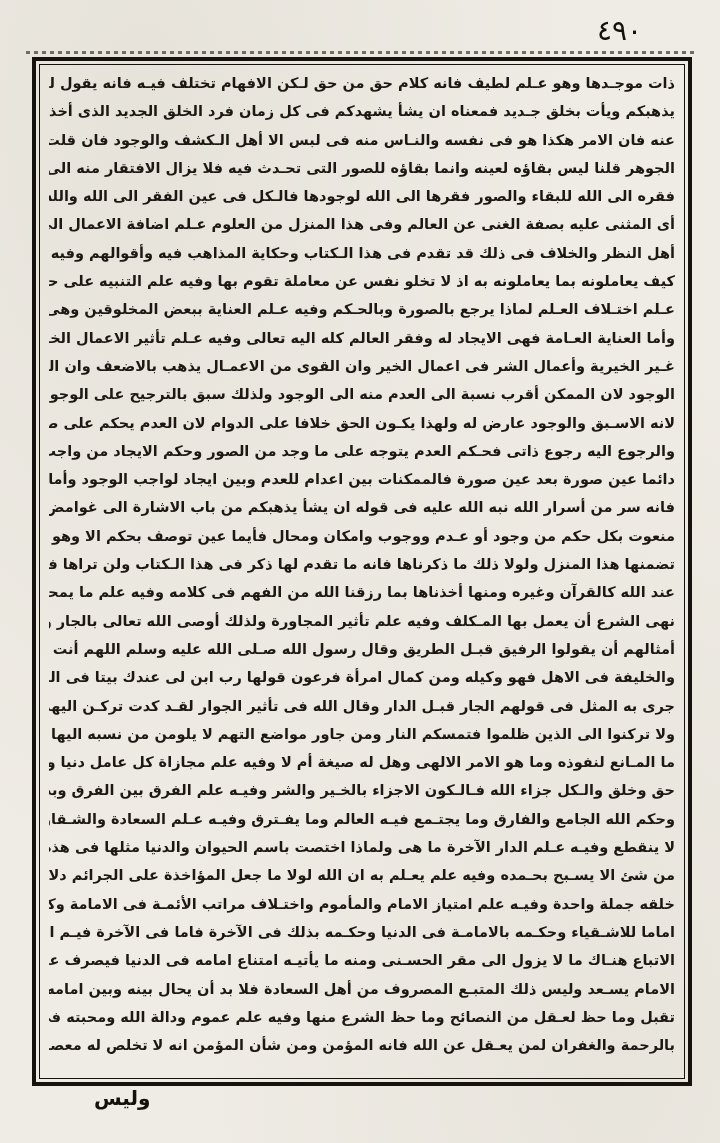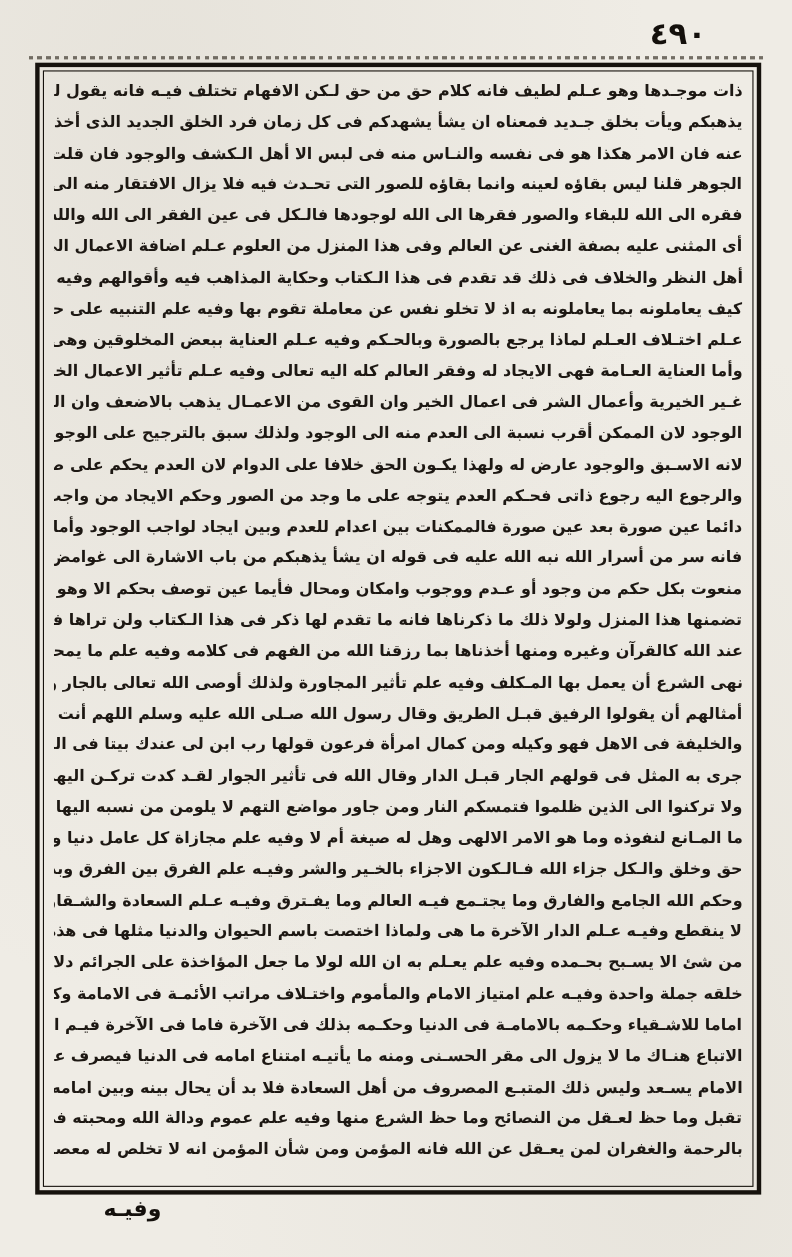--- a/index.html
+++ b/index.html
@@ -7,21 +7,21 @@
     width:720px;height:1143px;position:relative;overflow:hidden;
     background:
       radial-gradient(ellipse at 20% 10%, rgba(190,184,170,.18), transparent 55%),
       radial-gradient(ellipse at 85% 90%, rgba(190,184,170,.15), transparent 50%),
       #efece5;
     font-family:"DejaVu Sans", sans-serif;
     color:#1d1813;
   }
   .page-number{
     position:absolute;top:14px;right:78px;
-    font-size:28px;font-weight:bold;color:#14100c;
+    font-size:28px;font-weight:normal;color:#14100c;
     letter-spacing:1px;direction:rtl;
   }
   .ornament{
     position:absolute;top:51px;left:26px;width:672px;height:3px;
     background:repeating-linear-gradient(90deg,#4a443a 0 4px,transparent 4px 8px);
     opacity:.75;
   }
   .frame-outer{
     position:absolute;left:32px;top:57px;width:652px;height:1021px;
     border:4px solid #16120d;
@@ -88,13 +88,13 @@
         <div class="text-line">خلقه جملة واحدة وفيـه علم امتياز الامام والمأموم واختـلاف مراتب الأئمـة فى الامامة وكيف يكون السـعيد</div>
         <div class="text-line">اماما للاشـقياء وحكـمه بالامامـة فى الدنيا وحكـمه بذلك فى الآخرة فاما فى الآخرة فيـم الاتبـاع ولـكن من</div>
         <div class="text-line">الاتباع هنـاك ما لا يزول الى مقر الحسـنى ومنه ما يأتيـه امتناع امامه فى الدنيا فيصرف عن اتباعه فى الاخرى لأن</div>
         <div class="text-line">الامام يسـعد وليس ذلك المتبـع المصروف من أهل السعادة فلا بد أن يحال بينه وبين امامه وفيـه علم النصائح ومن</div>
         <div class="text-line">تقبل وما حظ لعـقل من النصائح وما حظ الشرع منها وفيه علم عموم ودالة الله ومحبته فى صنعته ومصنوعاته ولذلك عمهم</div>
         <div class="text-line">بالرحمة والغفران لمن يعـقل عن الله فانه المؤمن ومن شأن المؤمن انه لا تخلص له معصية أصـلا لا يشوبها طاعـة كذلك</div>
       </div>
   </div>
 </div>
 
-<div class="catchword">وفيـه</div>
+<div class="catchword">وليس</div>
 
 </body></html>

